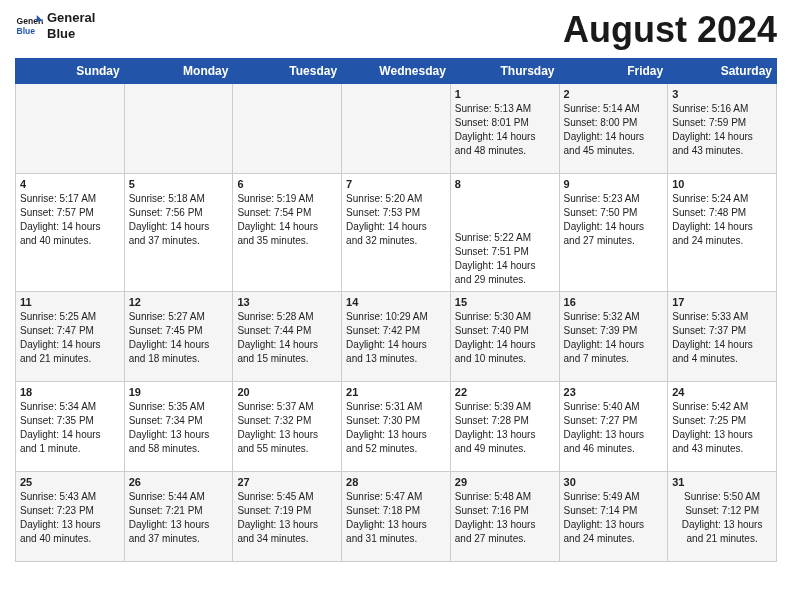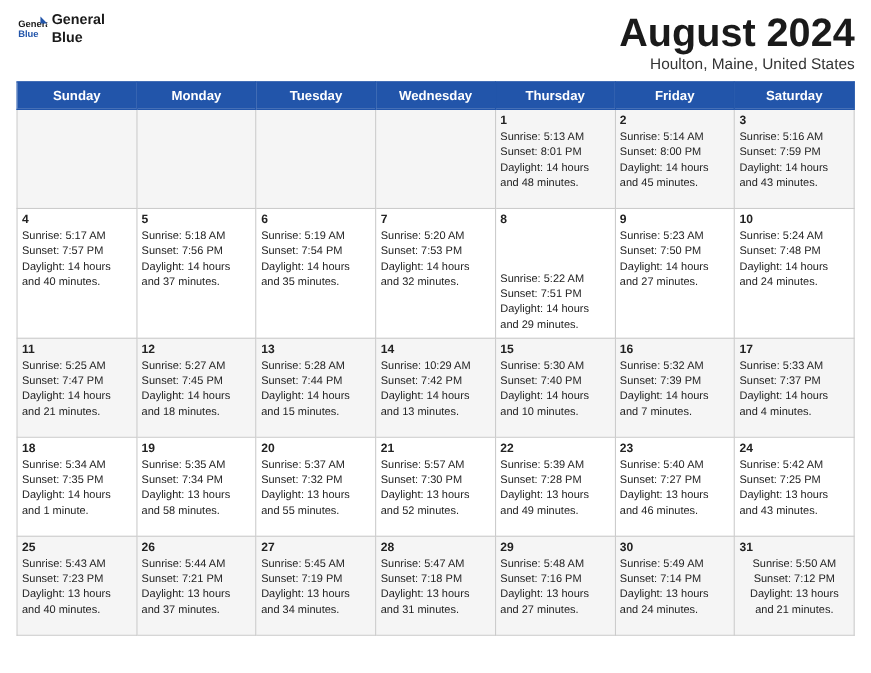--- a/index.html
+++ b/index.html
@@ -25,21 +25,21 @@
       font-size: 13px;
       font-weight: bold;
       color: #1a1a1a;
       line-height: 1.2;
     }
     .logo-icon {
       width: 28px;
       height: 28px;
     }
     .title-block {
-      text-align: right;
+      text-align: center;
     }
     .month-title {
       font-size: 36px;
       font-weight: bold;
       color: #1a1a1a;
       line-height: 1.1;
     }
     .location {
       font-size: 14px;
       color: #333;
@@ -48,21 +48,21 @@
       width: 100%;
       border-collapse: collapse;
       table-layout: fixed;
     }
     thead th {
       background-color: #2255aa;
       color: #fff;
       font-size: 12px;
       font-weight: bold;
       padding: 5px 4px;
-      text-align: center;
+      text-align: right;
       border: 1px solid #2255aa;
     }
     tbody td {
       border: 1px solid #ccc;
       vertical-align: top;
       padding: 4px 4px;
       font-size: 9.5px;
       color: #222;
       height: 90px;
       background: #fff;
@@ -94,21 +94,20 @@
       <text x="2" y="28" font-size="11" font-weight="bold" fill="#2255aa">Blue</text>
       <polygon points="28,4 36,12 28,12" fill="#2255aa"></polygon>
     </svg>
     <div>
       <div class="logo-text"><span>General</span></div>
       <div class="logo-text blue"><span>Blue</span></div>
     </div>
   </div>
   <div class="title-block">
     <div class="month-title">August 2024</div>
-    <div class="location">Houlton, Maine, United States</div>
   </div>
 </div>
 
 <table>
   <thead>
     <tr>
     <th>Sunday</th>
         <th>Monday</th>
         <th>Tuesday</th>
         <th>Wednesday</th>
@@ -264,21 +263,21 @@
         </td>
         <td>
           <div class="day-num">20</div>
           <div class="day-detail" style="white-space: pre-line;">Sunrise: 5:37 AM
 Sunset: 7:32 PM
 Daylight: 13 hours
 and 55 minutes.</div>
         </td>
         <td>
           <div class="day-num">21</div>
-          <div class="day-detail" style="white-space: pre-line;">Sunrise: 5:57 AM
+          <div class="day-detail" style="white-space: pre-line;">Sunrise: 5:31 AM
 Sunset: 7:30 PM
 Daylight: 13 hours
 and 52 minutes.</div>
         </td>
         <td>
           <div class="day-num">22</div>
           <div class="day-detail" style="white-space: pre-line;">Sunrise: 5:39 AM
 Sunset: 7:28 PM
 Daylight: 13 hours
 and 49 minutes.</div>

